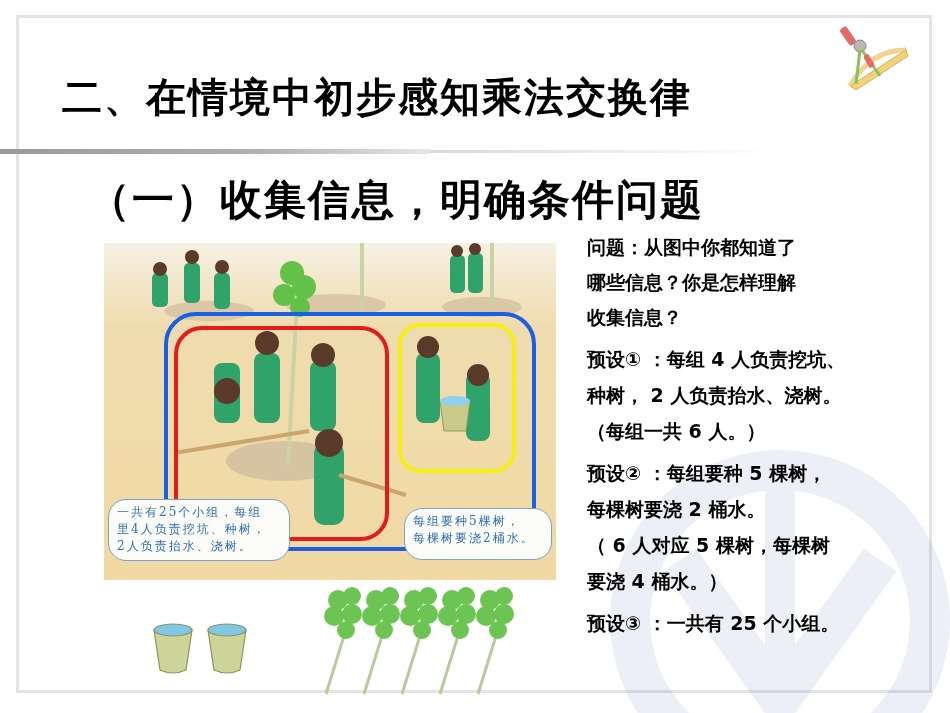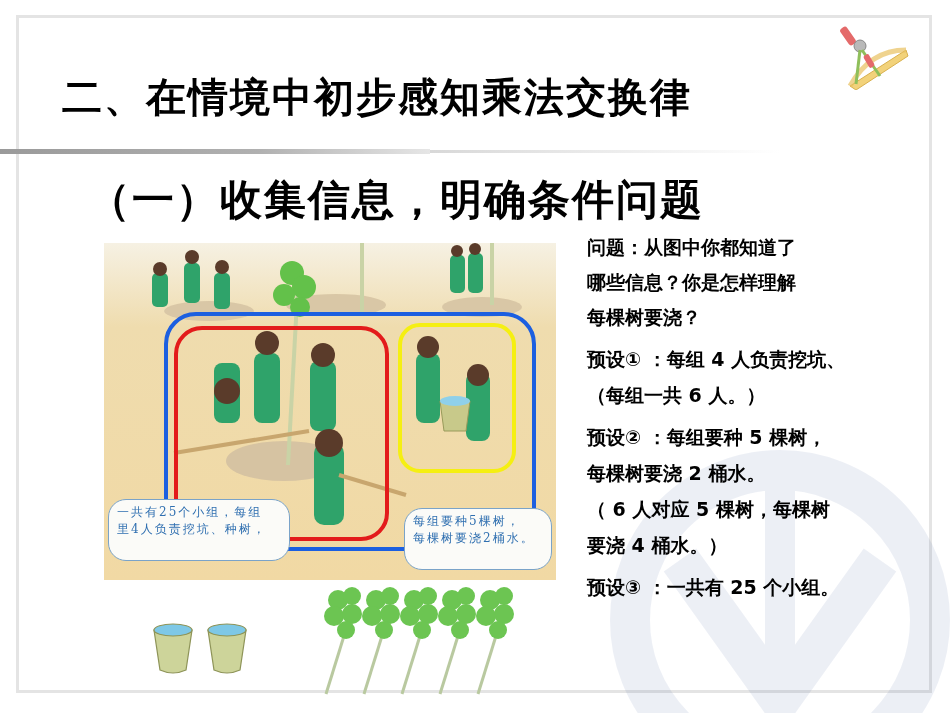--- a/index.html
+++ b/index.html
@@ -45,21 +45,21 @@
     .box-blue { left:60px; top:69px; width:372px; height:239px; border:4px solid #1c5fe0; border-radius:32px; }
     .box-red { left:70px; top:83px; width:215px; height:215px; border:4px solid #e31b1b; border-radius:28px; }
     .box-yellow { left:294px; top:80px; width:118px; height:150px; border:4px solid #f5ef12; border-radius:22px; }
     .bubble {
       position:absolute; background:#fbfbf8; border:1.5px solid #7aa3c8; border-radius:18px;
       color:#2f6fb0; font-size:12px; line-height:17px; letter-spacing:2px; padding:4px 8px;
       box-sizing:border-box;
       font-family: "DejaVu Serif", "Liberation Serif", serif;
     }
     .bubble-left { left:4px; top:256px; width:182px; height:62px; }
-    .bubble-right { left:300px; top:265px; width:148px; height:62px; }
+    .bubble-right { left:300px; top:265px; width:148px; height:52px; }
     .scene-fig { position:absolute; }
     .side-text {
       position:absolute; left:587px; top:230px; width:350px;
       font-size:19px; line-height:36px; font-weight:bold;
       font-family: "DejaVu Sans", "Liberation Sans", sans-serif;
     }
     .side-text p { margin:0; }
     .side-text .q { font-family: "DejaVu Serif", "Liberation Serif", serif; font-weight:bold; line-height:35px;}
     .gap { height:6px; }
     .buckets { position:absolute; left:150px; top:620px; }
@@ -146,36 +146,38 @@
     <line x1="235" y1="232" x2="302" y2="252" stroke="#c8a66e" stroke-width="4"></line>
     <path d="M336 158 h30 l-4 30 h-22 Z" fill="#c8c98a" stroke="#999a5a"></path>
     <ellipse cx="351" cy="158" rx="15" ry="5" fill="#8fd0ea"></ellipse>
   </svg>
   <div class="box box-blue"></div>
   <div class="box box-red"></div>
   <div class="box box-yellow"></div>
   <div class="bubble bubble-left">
     <div>一共有25个小组，每组</div>
     <div>里4人负责挖坑、种树，</div>
+    <div>2人负责抬水、浇树。</div>
   </div>
   <div class="bubble bubble-right">
     <div>每组要种5棵树，</div>
     <div>每棵树要浇2桶水。</div>
   </div>
 </div>
 
 <div class="side-text">
   <div class="q">
     <p>问题：从图中你都知道了</p>
     <p>哪些信息？你是怎样理解</p>
-    <p>每棵树要浇？</p>
+    <p>收集信息？</p>
   </div>
   <div class="gap"></div>
   <div>
     <p>预设① ：每组 4 人负责挖坑、</p>
+    <p>种树， 2 人负责抬水、浇树。</p>
     <p>（每组一共 6 人。）</p>
   </div>
   <div class="gap"></div>
   <div>
     <p>预设② ：每组要种 5 棵树，</p>
     <p>每棵树要浇 2 桶水。</p>
     <p>（ 6 人对应 5 棵树，每棵树</p>
     <p>要浇 4 桶水。）</p>
   </div>
   <div class="gap"></div>

